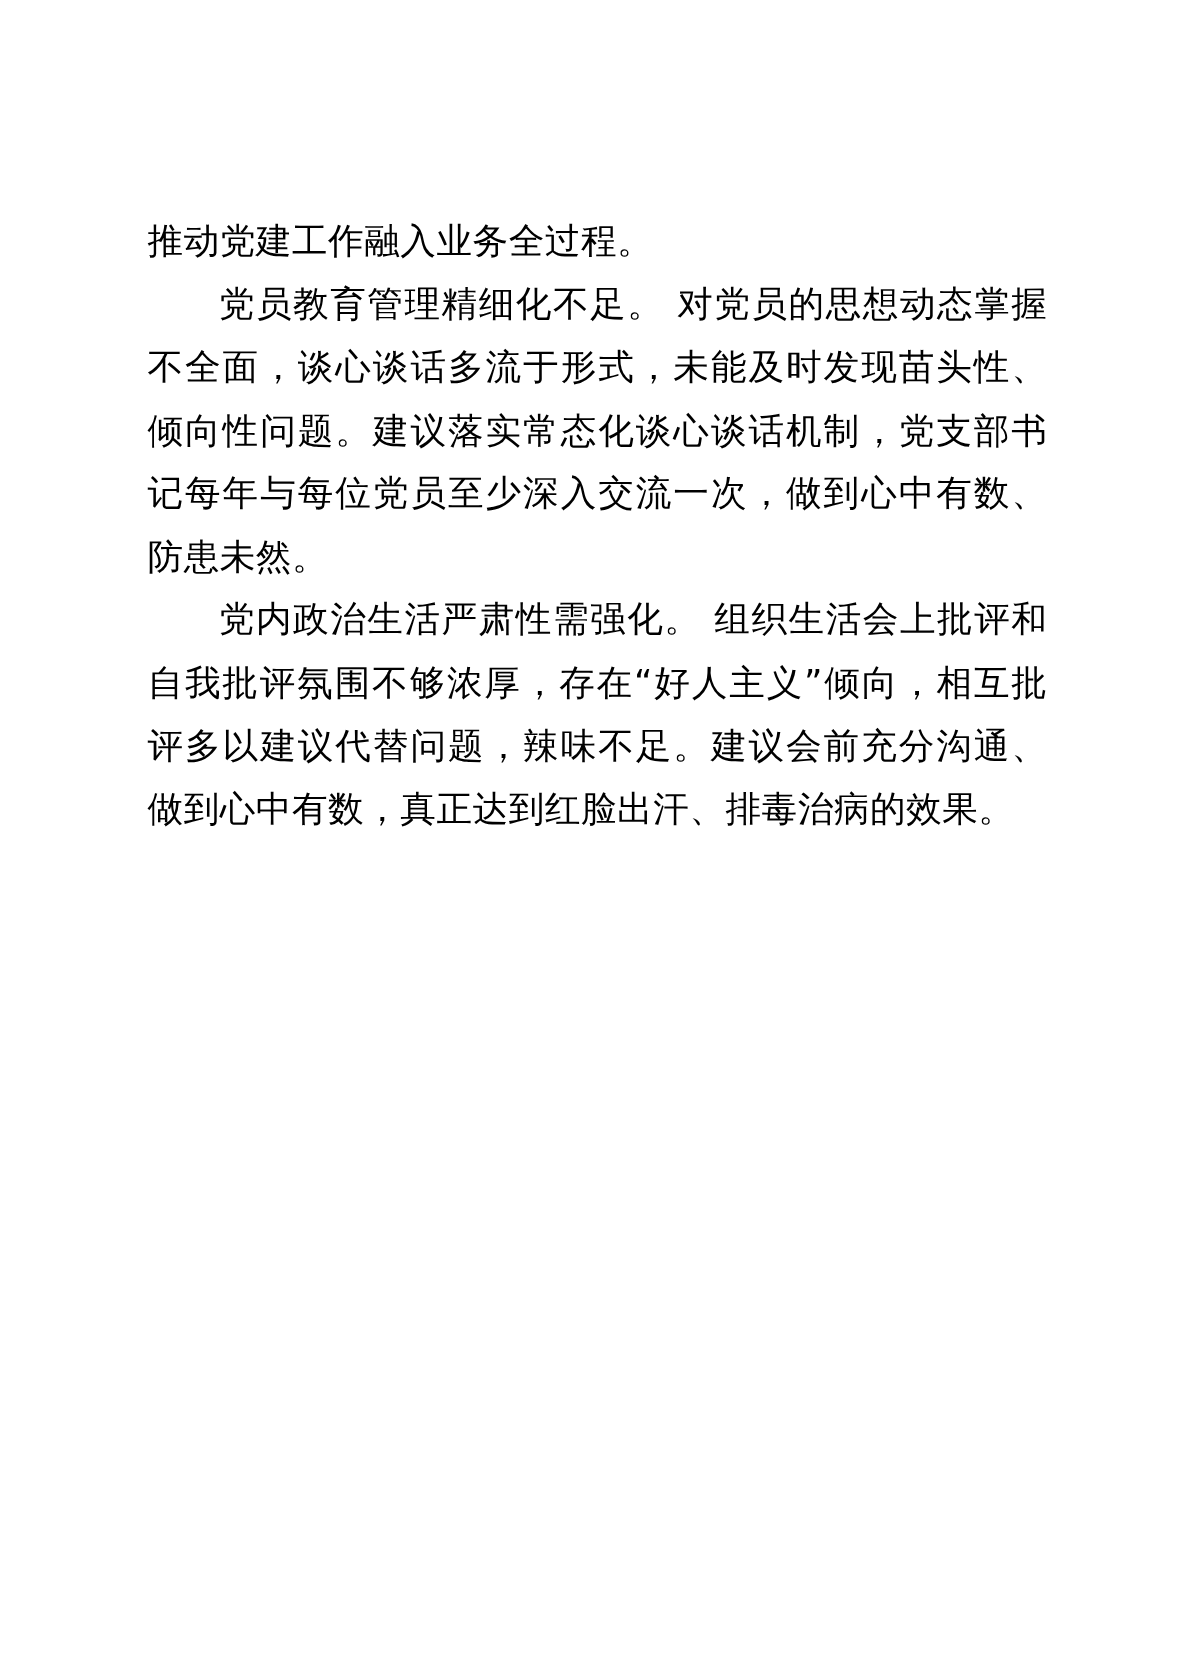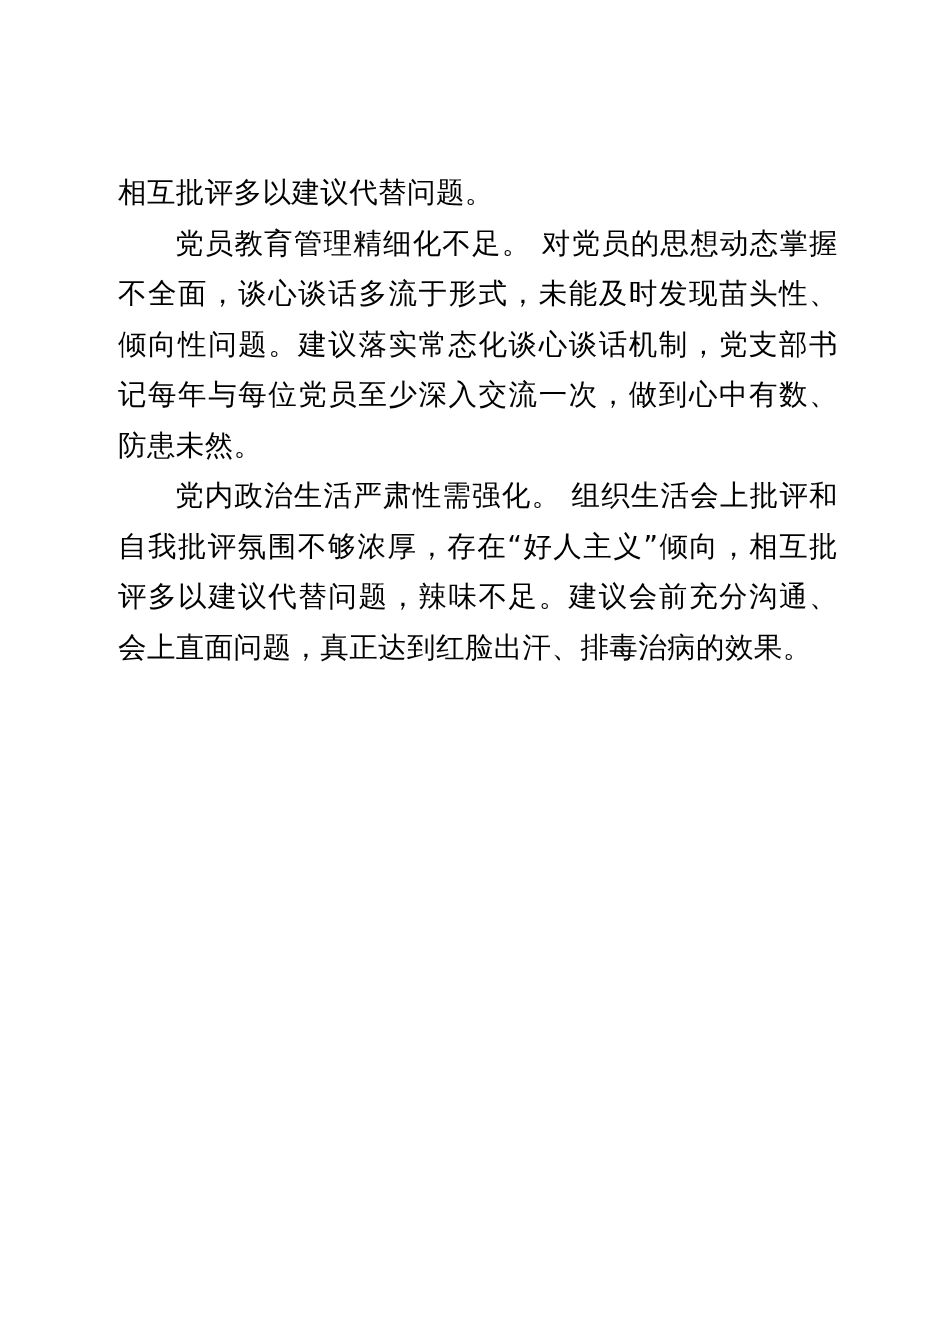--- a/index.html
+++ b/index.html
@@ -34,17 +34,17 @@
   }
   .para.no-indent {
     text-indent: 0;
   }
 </style>
 </head>
 <body>
 
 <div class="page">
   <div class="doc-body">
-    <p class="para no-indent">相互批评多以建议代替问题。</p>
+    <p class="para no-indent">推动党建工作融入业务全过程。</p>
     <p class="para">党员教育管理精细化不足。 对党员的思想动态掌握不全面，谈心谈话多流于形式，未能及时发现苗头性、倾向性问题。建议落实常态化谈心谈话机制，党支部书记每年与每位党员至少深入交流一次，做到心中有数、防患未然。</p>
-    <p class="para">党内政治生活严肃性需强化。 组织生活会上批评和自我批评氛围不够浓厚，存在“好人主义”倾向，相互批评多以建议代替问题，辣味不足。建议会前充分沟通、会上直面问题，真正达到红脸出汗、排毒治病的效果。</p>
+    <p class="para">党内政治生活严肃性需强化。 组织生活会上批评和自我批评氛围不够浓厚，存在“好人主义”倾向，相互批评多以建议代替问题，辣味不足。建议会前充分沟通、做到心中有数，真正达到红脸出汗、排毒治病的效果。</p>
   </div>
 </div>
 
 </body></html>

